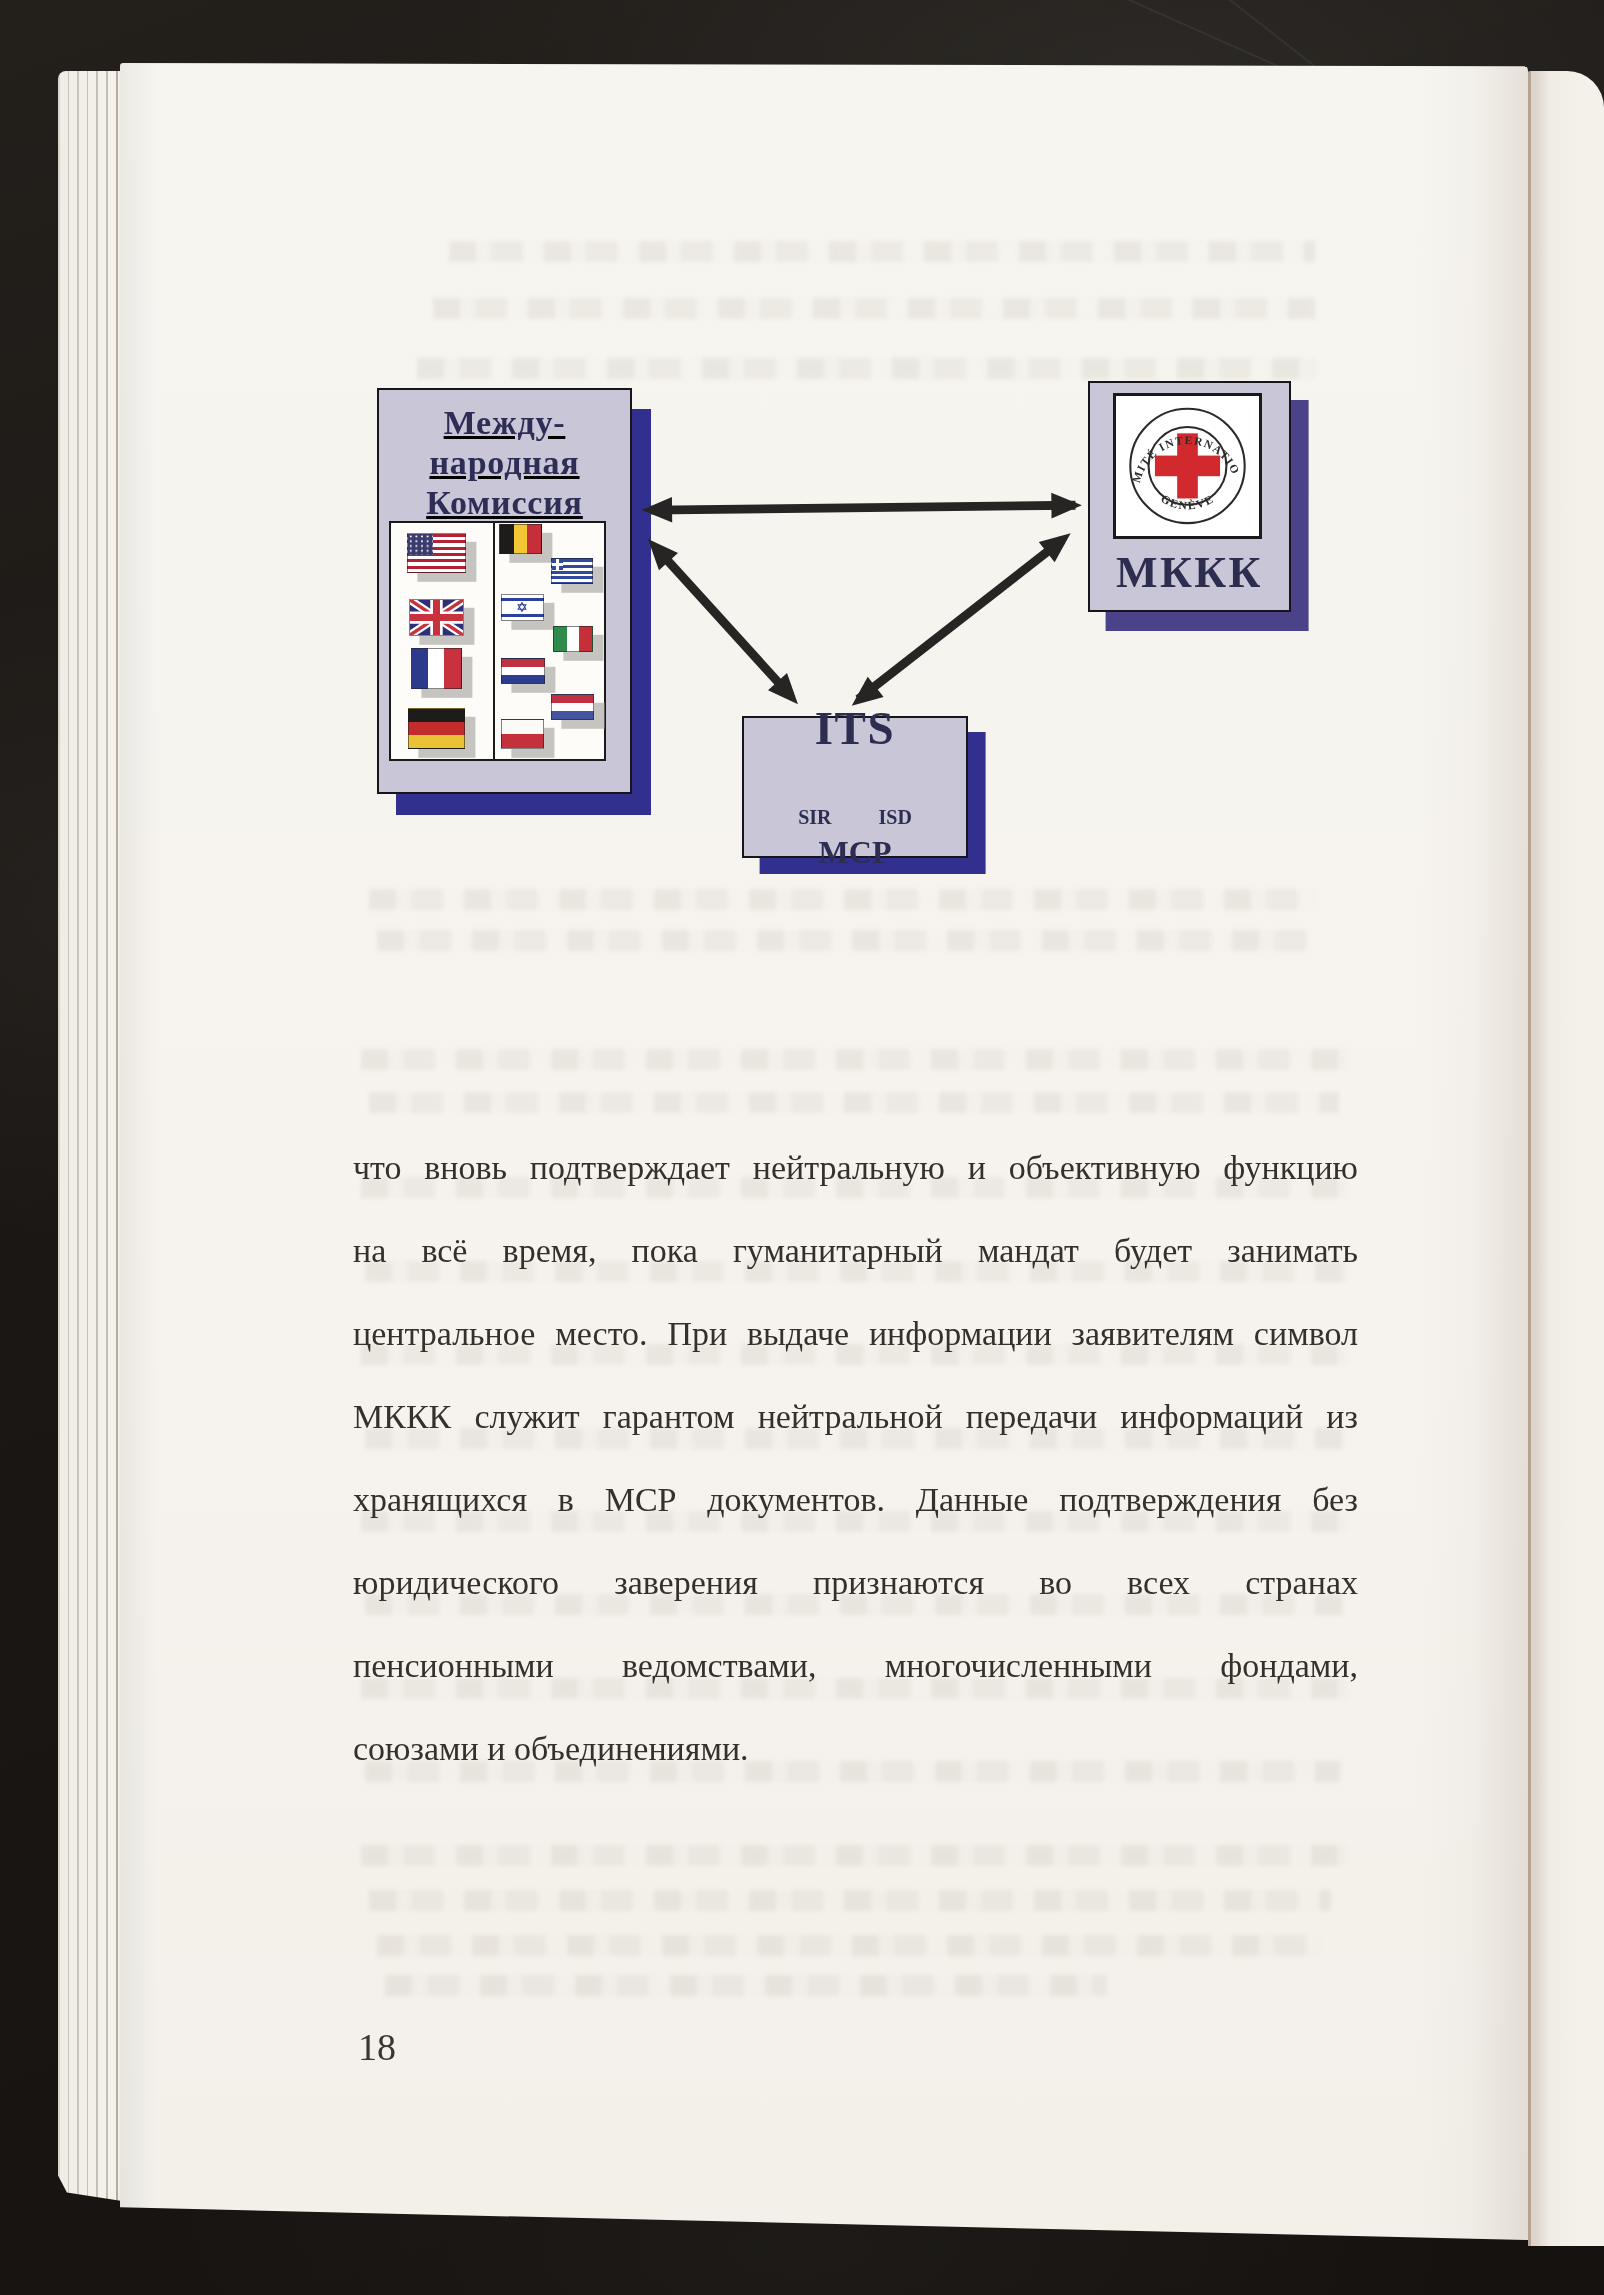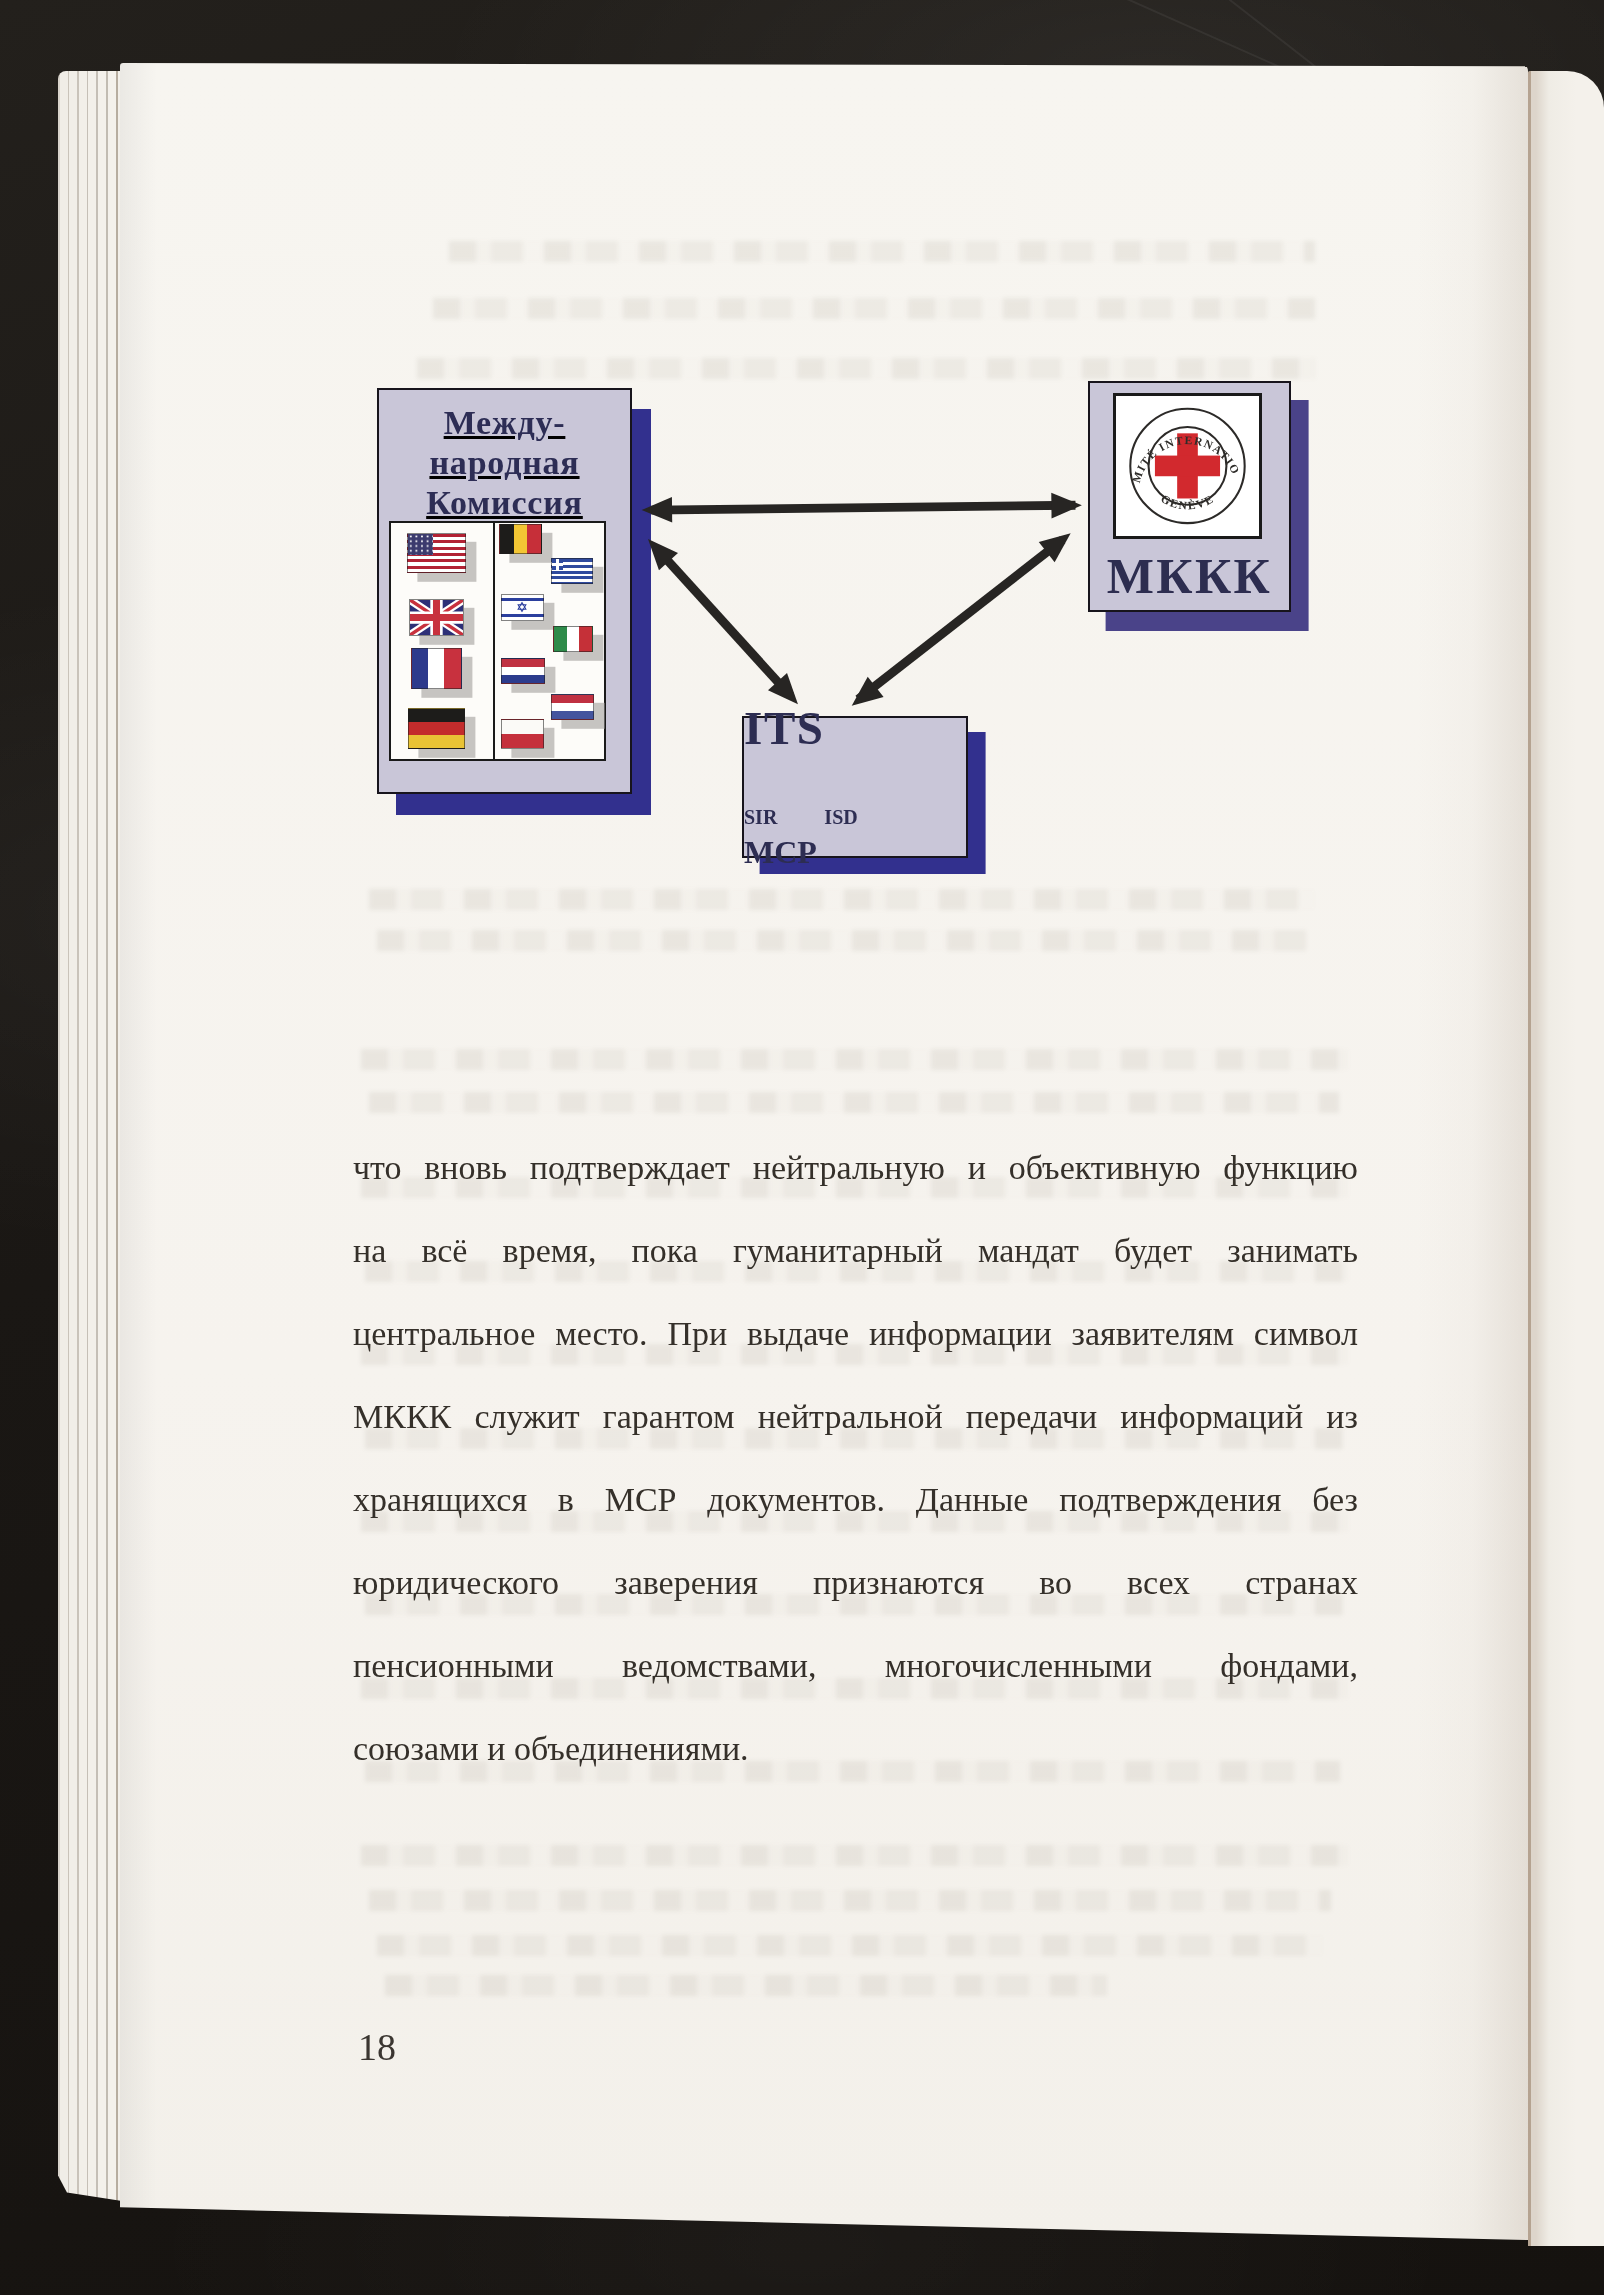--- a/index.html
+++ b/index.html
@@ -92,24 +92,24 @@
     background:linear-gradient(180deg,#c03142 0 33%,#fff 33% 66%,#44549e 66%);}
   .f-poland{left:110px;top:196px;width:43px;height:30px;
     background:linear-gradient(180deg,#fbfaf7 0 50%,#c5303c 50%);}
   
   .icrc{left:1088px;top:381px;width:203px;height:231px;box-shadow:17.6px 19px 0 #4a4389;}
   .icrc-emblem{
     position:absolute;left:23px;top:10.4px;width:149px;height:146px;background:#fff;
     border:3.2px solid #1a1a1a;box-sizing:border-box;
   }
   .icrc-label{position:absolute;left:0;right:0;top:164px;text-align:center;
-    font-weight:bold;font-size:50px;color:#2d2d50;letter-spacing:2.4px;}
+    font-weight:bold;font-size:44px;color:#2d2d50;letter-spacing:2.4px;}
   
   .its{left:742px;top:716px;width:226px;height:142px;box-shadow:17.6px 16px 0 #32308e;}
-  .its-inner{height:100%;display:flex;flex-direction:column;align-items:flex-start;justify-content:center;
+  .its-inner{height:100%;display:flex;flex-direction:column;align-items:center;justify-content:center;
     color:#2d2d52;font-weight:bold;}
   .its-title{font-size:47px;line-height:48px;letter-spacing:1.6px;}
   .its-row{display:flex;gap:47px;font-size:20px;line-height:35px;margin-top:48px;}
   .its-row3{font-size:32px;line-height:35px;}
   
   .arrows{position:absolute;inset:0;pointer-events:none;}
   
   .fig-caption{
     position:absolute;left:353px;top:977px;width:1005px;text-align:center;
     font-size:34px;color:#37322c;

